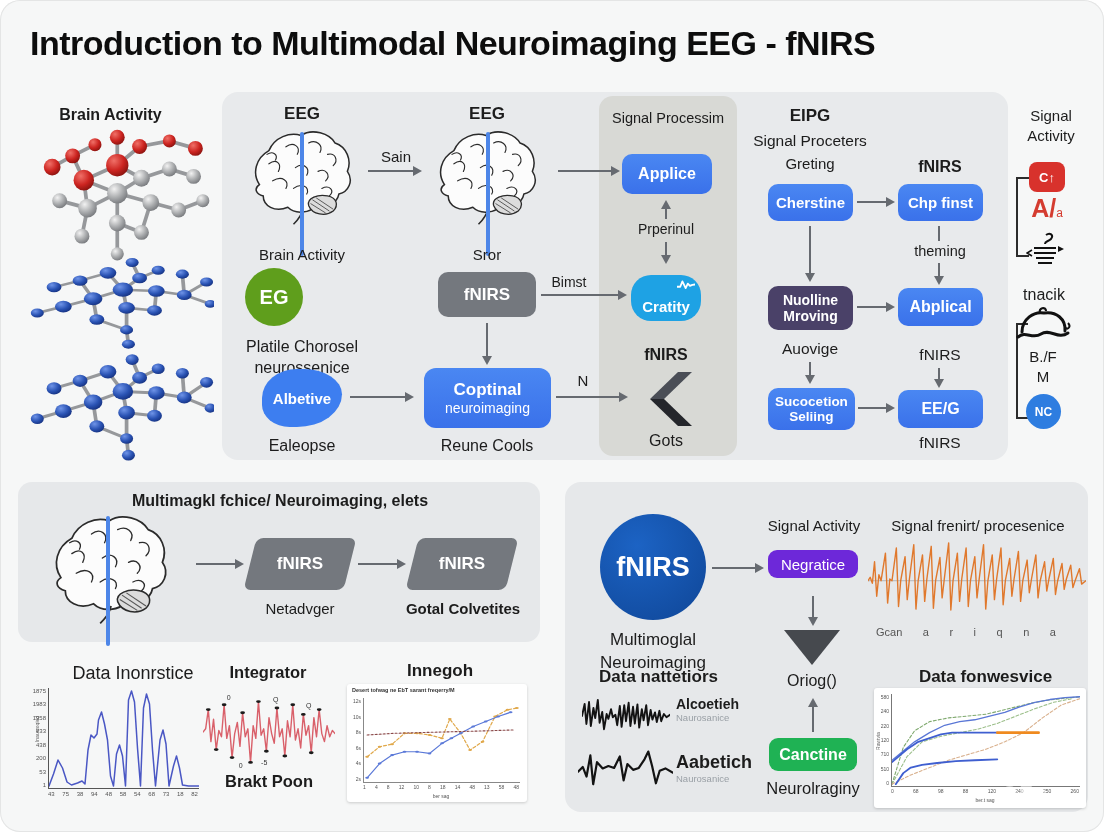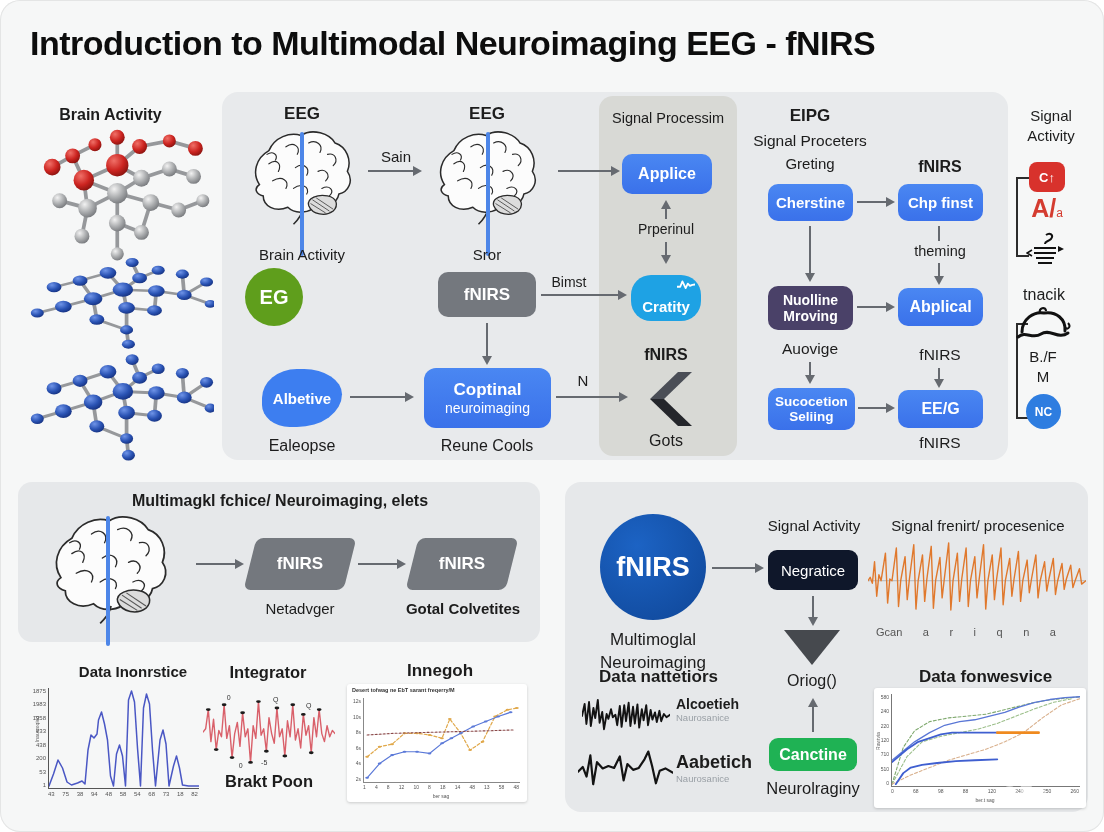--- a/index.html
+++ b/index.html
@@ -240,20 +240,24 @@
     </svg>
   <div class="blueline" style="left:486px;top:132px;height:124px;"></div>
   <div class="ar" style="left:558px;top:170px;width:60px;"></div>
 
   <div class="abs ctr" style="left:232px;top:246px;width:140px;font-size:15px;">Brain Activity</div>
   <div class="abs ctr" style="left:447px;top:246px;width:80px;font-size:15px;">Sror</div>
 
   <div class="abs ctr" style="left:245px;top:268px;width:58px;height:58px;border-radius:50%;background:#5f9e1c;color:#fff;font-size:20px;font-weight:700;">
     <span>EG</span>
   </div>
+  <div class="abs col" style="left:222px;top:336px;width:160px;font-size:16px;line-height:21px;">
+    <div>Platile Chorosel</div>
+    <div>neurossenice</div>
+  </div>
 
   <div class="graybox ctr" style="left:438px;top:272px;width:98px;height:45px;font-size:17px;">
     <span>fNIRS</span>
   </div>
   <div class="abs ctr" style="left:543px;top:274px;width:52px;font-size:14px;">Bimst</div>
   <div class="ar" style="left:541px;top:294px;width:84px;"></div>
   <div class="av down" style="left:486px;top:323px;height:40px;"></div>
 
   <div class="abs ctr" style="left:262px;top:369px;width:80px;height:58px;background:#3d7ef0;color:#fff;font-size:15px;font-weight:600;border-radius:48% 52% 62% 38% / 55% 48% 62% 42%;">
     <span>Albetive</span>
@@ -379,21 +383,21 @@
   <div class="para" style="left:250px;top:538px;width:100px;height:52px;font-size:17px;">
     <span>fNIRS</span>
   </div>
   <div class="abs ctr" style="left:248px;top:600px;width:104px;font-size:15px;">Netadvger</div>
   <div class="ar" style="left:358px;top:563px;width:46px;"></div>
   <div class="para" style="left:412px;top:538px;width:100px;height:52px;font-size:17px;">
     <span>fNIRS</span>
   </div>
   <div class="abs ctr" style="left:388px;top:600px;width:150px;font-size:15px;font-weight:bold;">Gotal Colvetites</div>
 
-  <div class="abs ctr" style="left:38px;top:663px;width:190px;font-size:15px;font-weight:700;">Data Inonrstice</div>
+  <div class="abs ctr" style="left:38px;top:663px;width:190px;font-size:18px;font-weight:400;">Data Inonrstice</div>
   <div class="abs" style="left:30px;top:686px;width:172px;height:120px;">
     <div class="abs" style="left:-6px;top:40px;font-size:5px;color:#666;transform:rotate(-90deg);">Inaumoqied</div>
     <div class="abs yticks" style="left:0;top:2px;width:16px;height:100px;font-size:6px;">
         <span>1875</span>
         <span>1983</span>
         <span>1958</span>
         <span>733</span>
         <span>438</span>
         <span>200</span>
         <span>53</span>
@@ -511,21 +515,21 @@
   <div class="abs ctr" style="left:600px;top:514px;width:106px;height:106px;border-radius:50%;color:#fff;font-size:27px;font-weight:700;background:radial-gradient(circle at 35% 30%, #1c63c4, #0f4697);">
     <span>fNIRS</span>
   </div>
   <div class="abs col" style="left:573px;top:628px;width:160px;font-size:17px;line-height:23px;">
     <div>Multimoglal</div>
     <div>Neuroimaging</div>
   </div>
   <div class="ar" style="left:712px;top:567px;width:50px;"></div>
 
   <div class="abs ctr" style="left:755px;top:517px;width:118px;font-size:15px;">Signal Activity</div>
-  <div class="abs ctr" style="left:768px;top:550px;width:90px;height:40px;background:#0f172a;border-radius:9px;color:#fff;font-size:15px;">
+  <div class="abs ctr" style="left:768px;top:550px;width:90px;height:28px;background:#6d28d9;border-radius:9px;color:#fff;font-size:15px;">
     <span>Negratice</span>
   </div>
   <div class="av down" style="left:812px;top:596px;height:28px;"></div>
   <div class="abs tri-down" style="left:784px;top:630px;"></div>
   <div class="abs ctr" style="left:780px;top:672px;width:64px;font-size:16px;">Oriog()</div>
   <div class="av up" style="left:812px;top:700px;height:32px;"></div>
   <div class="abs ctr" style="left:769px;top:738px;width:88px;height:33px;background:#1fb254;border-radius:9px;color:#fff;font-size:16px;font-weight:700;">
     <span>Canctine</span>
   </div>
   <div class="abs ctr" style="left:758px;top:779px;width:110px;font-size:16.5px;">Neurolraginy</div>

